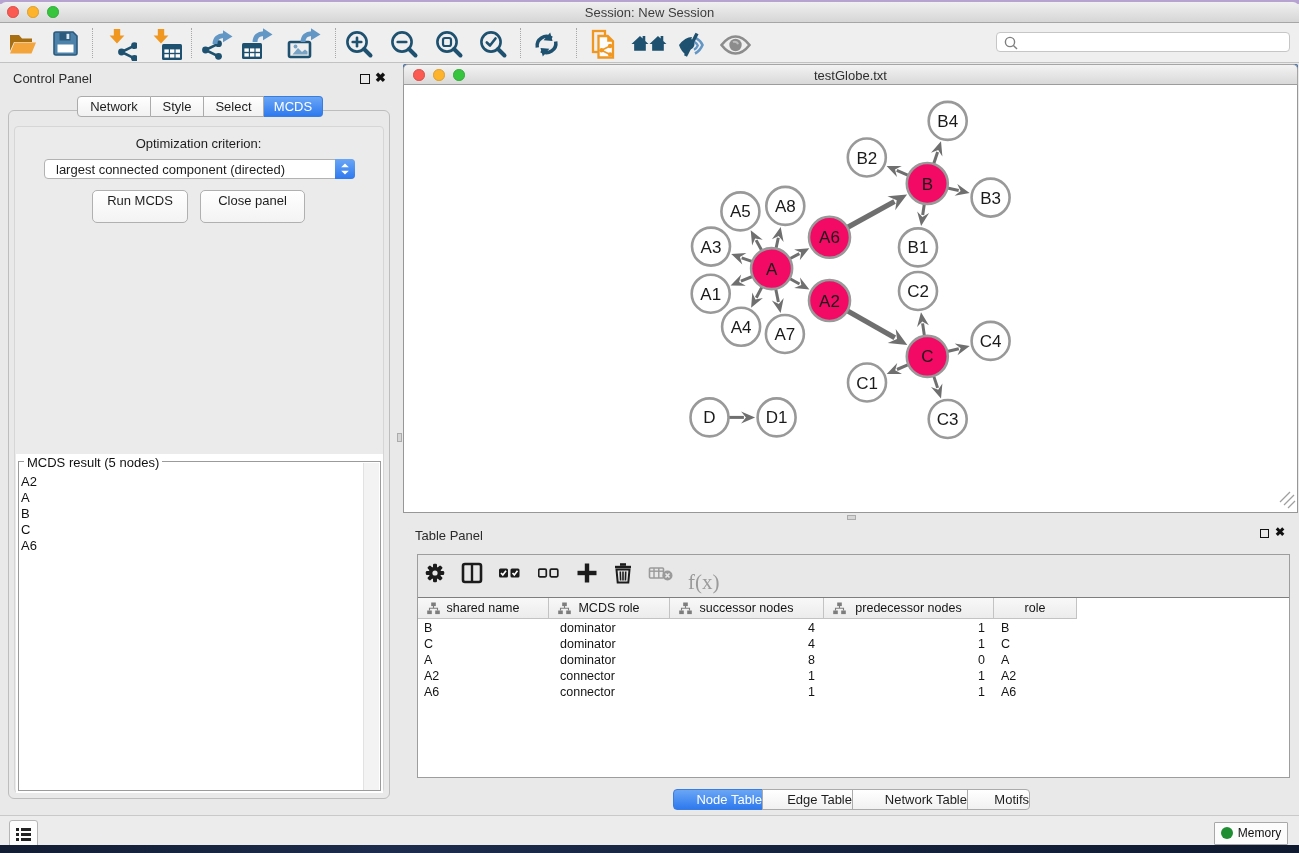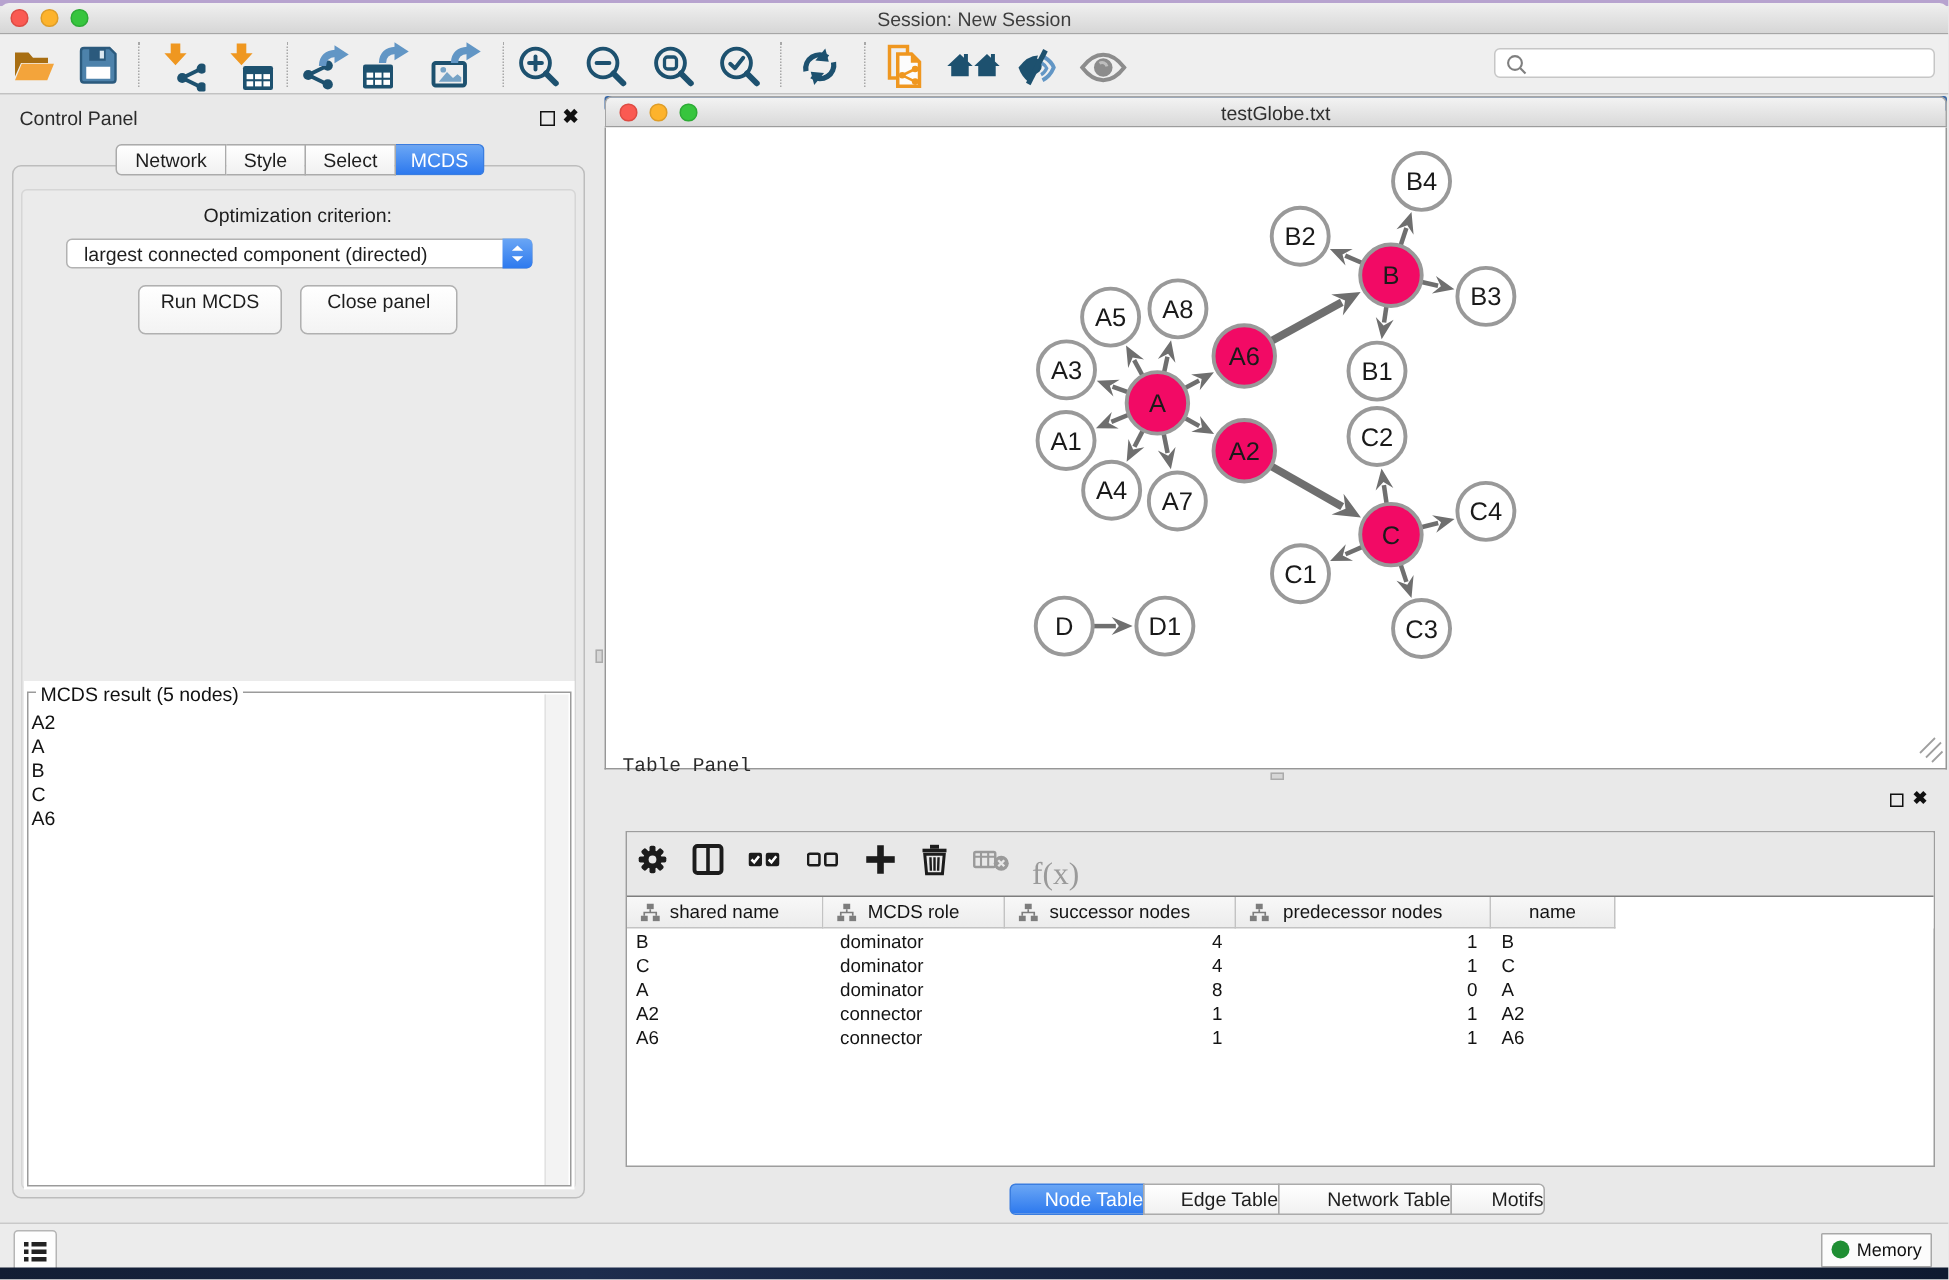--- a/index.html
+++ b/index.html
@@ -53,21 +53,21 @@
 #nw-corner { left:403px; top:64px; width:895px; height:10px; background:#3968a6; border-radius:2px; }
 #nw-titlebar { left:403px; top:64px; width:895px; height:21px; background:linear-gradient(#f3f3f3,#d9d9d9);
   border:1px solid #a5a5a5; border-bottom:1px solid #9c9c9c; border-radius:5px 5px 0 0; }
 #nw-titlebar .t1 { left:9px; background:#fa5a52; border:1px solid #dd4b43; }
 #nw-titlebar .t2 { left:29px; background:#fdb32c; border:1px solid #de9d28; }
 #nw-titlebar .t3 { left:49px; background:#37c53e; border:1px solid #2dab36; }
 #nw-title { left:403px; top:68px; width:895px; text-align:center; font-size:13px; color:#2e2e2e; }
 #nw-body { left:403px; top:85px; width:895px; height:428px; background:#fff; border:1px solid #979797; border-top:none; }
 #graph { left:404px; top:86px; }
 
-#tp-title { left:415px; top:503px; font-size:13px; color:#2b2b2b;font-family:Liberation Mono, monospace; }
+#tp-title { left:415px; top:528px; font-size:13px; color:#2b2b2b; }
 #tp-box { left:417px; top:554px; width:873px; height:224px; border:1px solid #9d9d9d; background:#fff; }
 #tp-toolbar { left:418px; top:555px; width:871px; height:43px; background:#e8e8e8; border-bottom:1px solid #7e7e7e; }
 #tp-header { left:418px; top:598px; width:871px; height:21px; background:#fff; }
 .hcell { position:absolute; top:0; height:21px; background:linear-gradient(#f8f8f8,#ececec);
   border-right:1px solid #c3c3c3; border-bottom:1px solid #c3c3c3; font-size:12.5px; color:#141414; text-align:center; line-height:21px; }
 .hcell svg { position:absolute; left:9px; top:4px; }
 .trow { position:absolute; height:16px; font-size:12.5px; color:#141414; line-height:16px; }
 
 .bottab { top:789px; height:21px; line-height:19px; font-size:13px; color:#1e1e1e; text-align:right;
   background:linear-gradient(#ffffff,#f1f1f1); border:1px solid #ababab; }
@@ -422,21 +422,21 @@
         <path d="M6.5 4.1 v2.2 M2.5 8.5 v-2.2 h8 v2.2" fill="none" stroke="#7d7d7d" stroke-width="1.1"></path>
       </svg>successor nodes</div>
 <div class="hcell" style="left:406px;width:170px;"><svg width="13" height="13" viewBox="0 0 13 13">
         <g fill="#7d7d7d">
           <rect x="4.2" y="0.5" width="4.6" height="3.6"></rect>
           <rect x="0.2" y="8.5" width="4.6" height="3.6"></rect>
           <rect x="8.2" y="8.5" width="4.6" height="3.6"></rect>
         </g>
         <path d="M6.5 4.1 v2.2 M2.5 8.5 v-2.2 h8 v2.2" fill="none" stroke="#7d7d7d" stroke-width="1.1"></path>
       </svg>predecessor nodes</div>
-<div class="hcell" style="left:576px;width:83px;">name</div>
+<div class="hcell" style="left:576px;width:83px;">role</div>
 </div>
 <div id="tp-rows" class="abs" style="left:418px;top:620px;width:871px;height:157px;">
   <div class="trow" style="left:6px;top:0px;">B</div>
 <div class="trow" style="left:142px;top:0px;">dominator</div>
 <div class="trow" style="left:252px;top:0px;width:145px;text-align:right;">4</div>
 <div class="trow" style="left:406px;top:0px;width:161px;text-align:right;">1</div>
 <div class="trow" style="left:583px;top:0px;">B</div>
 <div class="trow" style="left:6px;top:16px;">C</div>
 <div class="trow" style="left:142px;top:16px;">dominator</div>
 <div class="trow" style="left:252px;top:16px;width:145px;text-align:right;">4</div>

